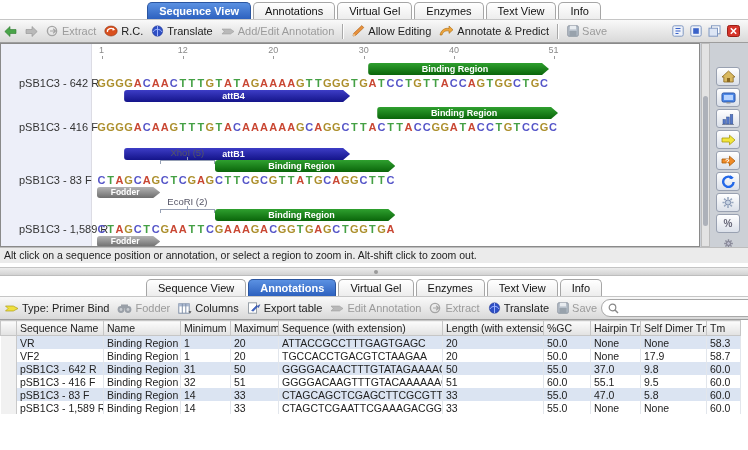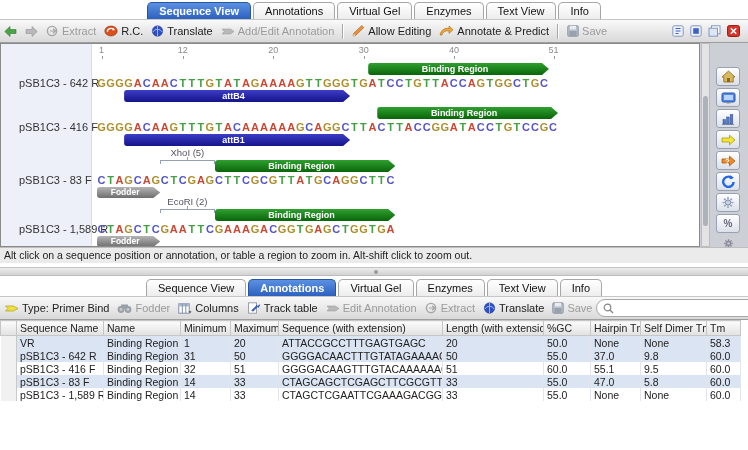--- a/index.html
+++ b/index.html
@@ -322,21 +322,21 @@
             <span class="base" style="color: rgb(85, 85, 200);">C</span>
             <span class="base" style="color: rgb(68, 160, 68);">T</span>
             <span class="base" style="color: rgb(172, 143, 44);">G</span>
             <span class="base" style="color: rgb(68, 160, 68);">T</span>
             <span class="base" style="color: rgb(85, 85, 200);">C</span>
             <span class="base" style="color: rgb(85, 85, 200);">C</span>
             <span class="base" style="color: rgb(172, 143, 44);">G</span>
             <span class="base" style="color: rgb(85, 85, 200);">C</span>
           </div>
           <div class="ann binding" style="left: 376.24px; width: 180.8px; top: 63px;">Binding Region</div>
-          <div class="ann attb" style="left: 123.12px; width: 226px; top: 90px;">attB1</div>
+          <div class="ann attb" style="left: 123.12px; width: 226px; top: 104px;">attB1</div>
           <div class="seq-name" style="top: 130px;">pSB1C3 - 83 F</div>
           <div class="bases" style="left: 96px; top: 130px;">
             <span class="base" style="color: rgb(85, 85, 200);">C</span>
             <span class="base" style="color: rgb(68, 160, 68);">T</span>
             <span class="base" style="color: rgb(201, 71, 51);">A</span>
             <span class="base" style="color: rgb(172, 143, 44);">G</span>
             <span class="base" style="color: rgb(85, 85, 200);">C</span>
             <span class="base" style="color: rgb(201, 71, 51);">A</span>
             <span class="base" style="color: rgb(172, 143, 44);">G</span>
             <span class="base" style="color: rgb(85, 85, 200);">C</span>
@@ -496,21 +496,21 @@
             <svg width="12" height="11" viewBox="0 0 12 11">
               <path d="M2 .5v10" stroke="#666" stroke-width="1.6"></path>
               <path d="M11 5.5H4.5M7.5 2.5l-3 3 3 3" fill="none" stroke="#666" stroke-width="1.4"></path>
             </svg>
           </span>
         </div>
       </div>
   </div>
 
   <div class="statusbar">
-    <span>Alt click on a sequence position or annotation, or table a region to zoom in. Alt-shift click to zoom out.</span>
+    <span>Alt click on a sequence position or annotation, or select a region to zoom in. Alt-shift click to zoom out.</span>
   </div>
 
   <div class="splitter">
     <div class="split-bar">
       <div class="split-grip"></div>
     </div>
   </div>
 
   <div class="tabstrip" style="top:277px;">
       <span class="tab">Sequence View</span>
@@ -554,21 +554,21 @@
           </span>
           <span>Columns</span>
         </span>
         <span class="tb-btn">
           <span class="tb-icon">
             <svg width="14" height="12" viewBox="0 0 14 12">
               <rect x="1.5" y=".8" width="8" height="10.4" fill="#fff" stroke="#98a0a8"></rect>
               <path d="M4.5 8.5 10 3l-.4 1.8L13 2.6l-1.6 3.2-.5-1.5-4.6 5z" fill="#3a62c8" stroke="#24408f" stroke-width=".4"></path>
             </svg>
           </span>
-          <span>Track table</span>
+          <span>Export table</span>
         </span>
         <span class="tb-btn disabled">
           <span class="tb-icon">
             <svg width="14" height="11" viewBox="0 0 14 11">
               <path d="M1 3h8.5L13 5.5 9.5 8H1l2.2-2.5z" fill="#b9b9b9" stroke="#979797" stroke-width=".5"></path>
             </svg>
           </span>
           <span>Edit Annotation</span>
         </span>
         <span class="tb-btn disabled">
@@ -650,20 +650,33 @@
             <td>VR</td>
             <td>Binding Region</td>
             <td>1</td>
             <td>20</td>
             <td>ATTACCGCCTTTGAGTGAGC</td>
             <td>20</td>
             <td>50.0</td>
             <td>None</td>
             <td>None</td>
             <td>58.3</td>
+          </tr>
+          <tr>
+            <td class="gut"></td>
+            <td>VF2</td>
+            <td>Binding Region</td>
+            <td>1</td>
+            <td>20</td>
+            <td>TGCCACCTGACGTCTAAGAA</td>
+            <td>20</td>
+            <td>50.0</td>
+            <td>None</td>
+            <td>17.9</td>
+            <td>58.7</td>
           </tr>
           <tr class="alt">
             <td class="gut"></td>
             <td>pSB1C3 - 642 R</td>
             <td>Binding Region</td>
             <td>31</td>
             <td>50</td>
             <td>GGGGACAACTTTGTATAGAAAAGT...</td>
             <td>50</td>
             <td>55.0</td>

